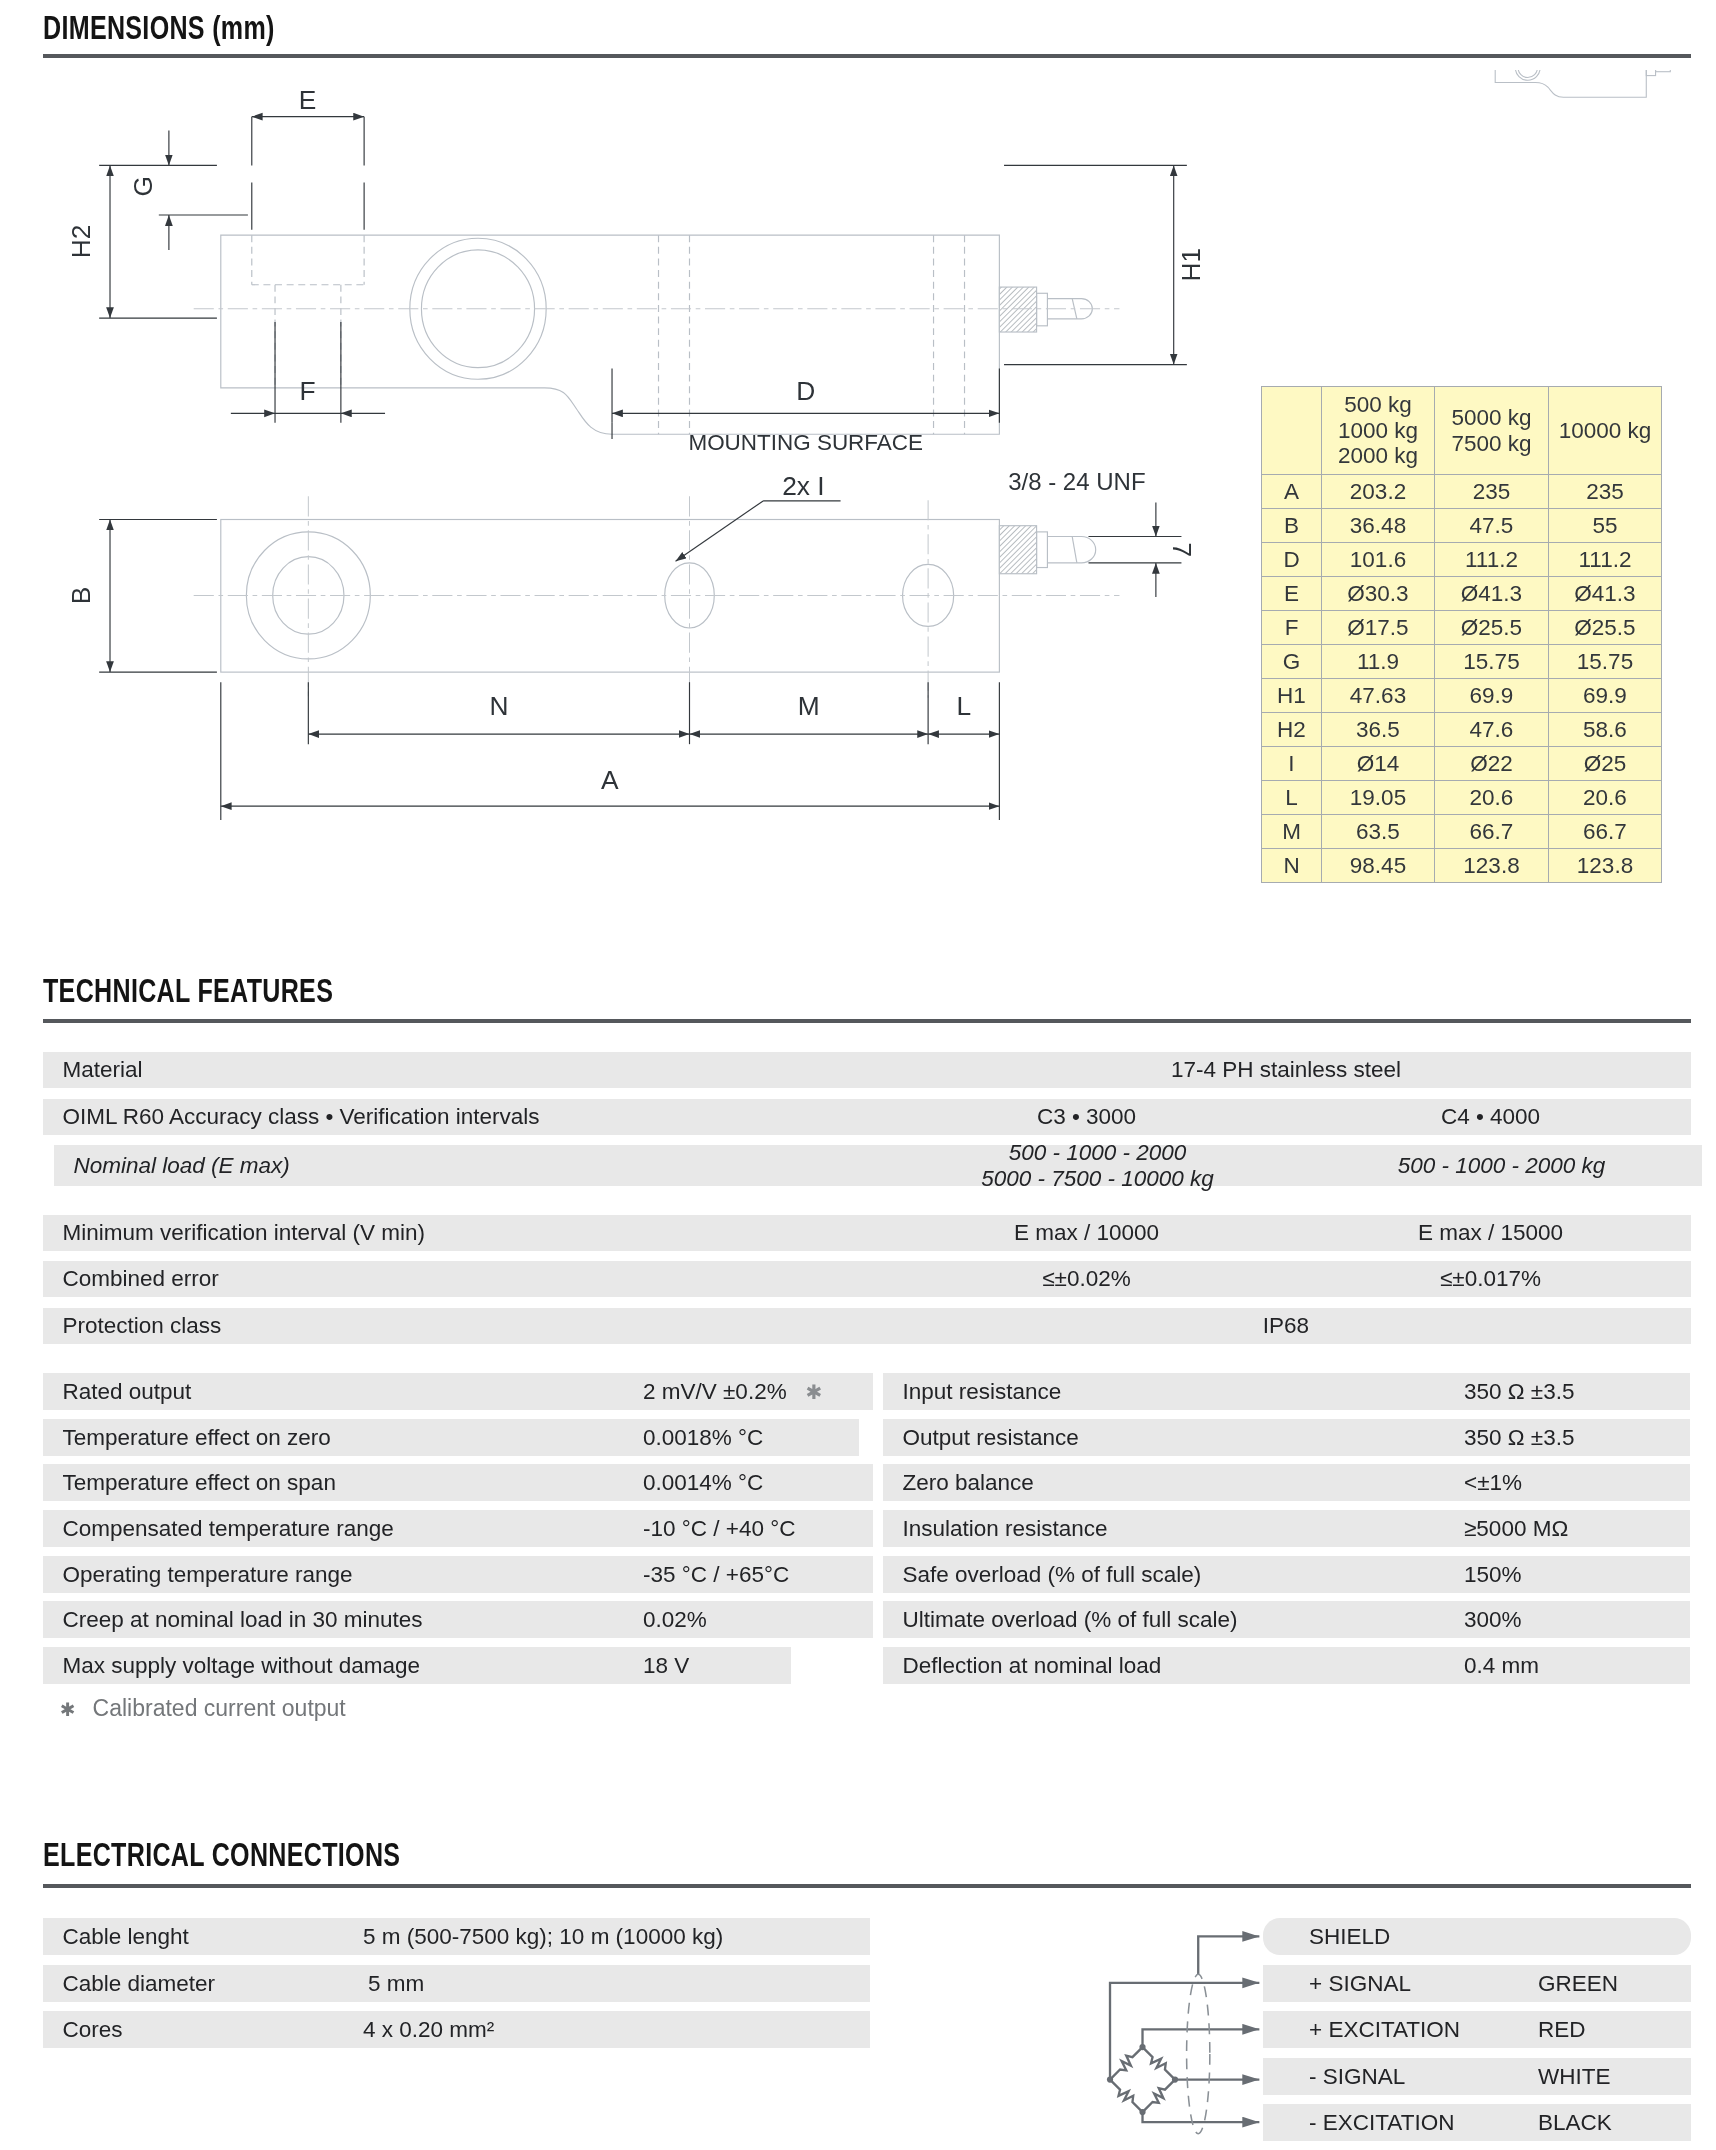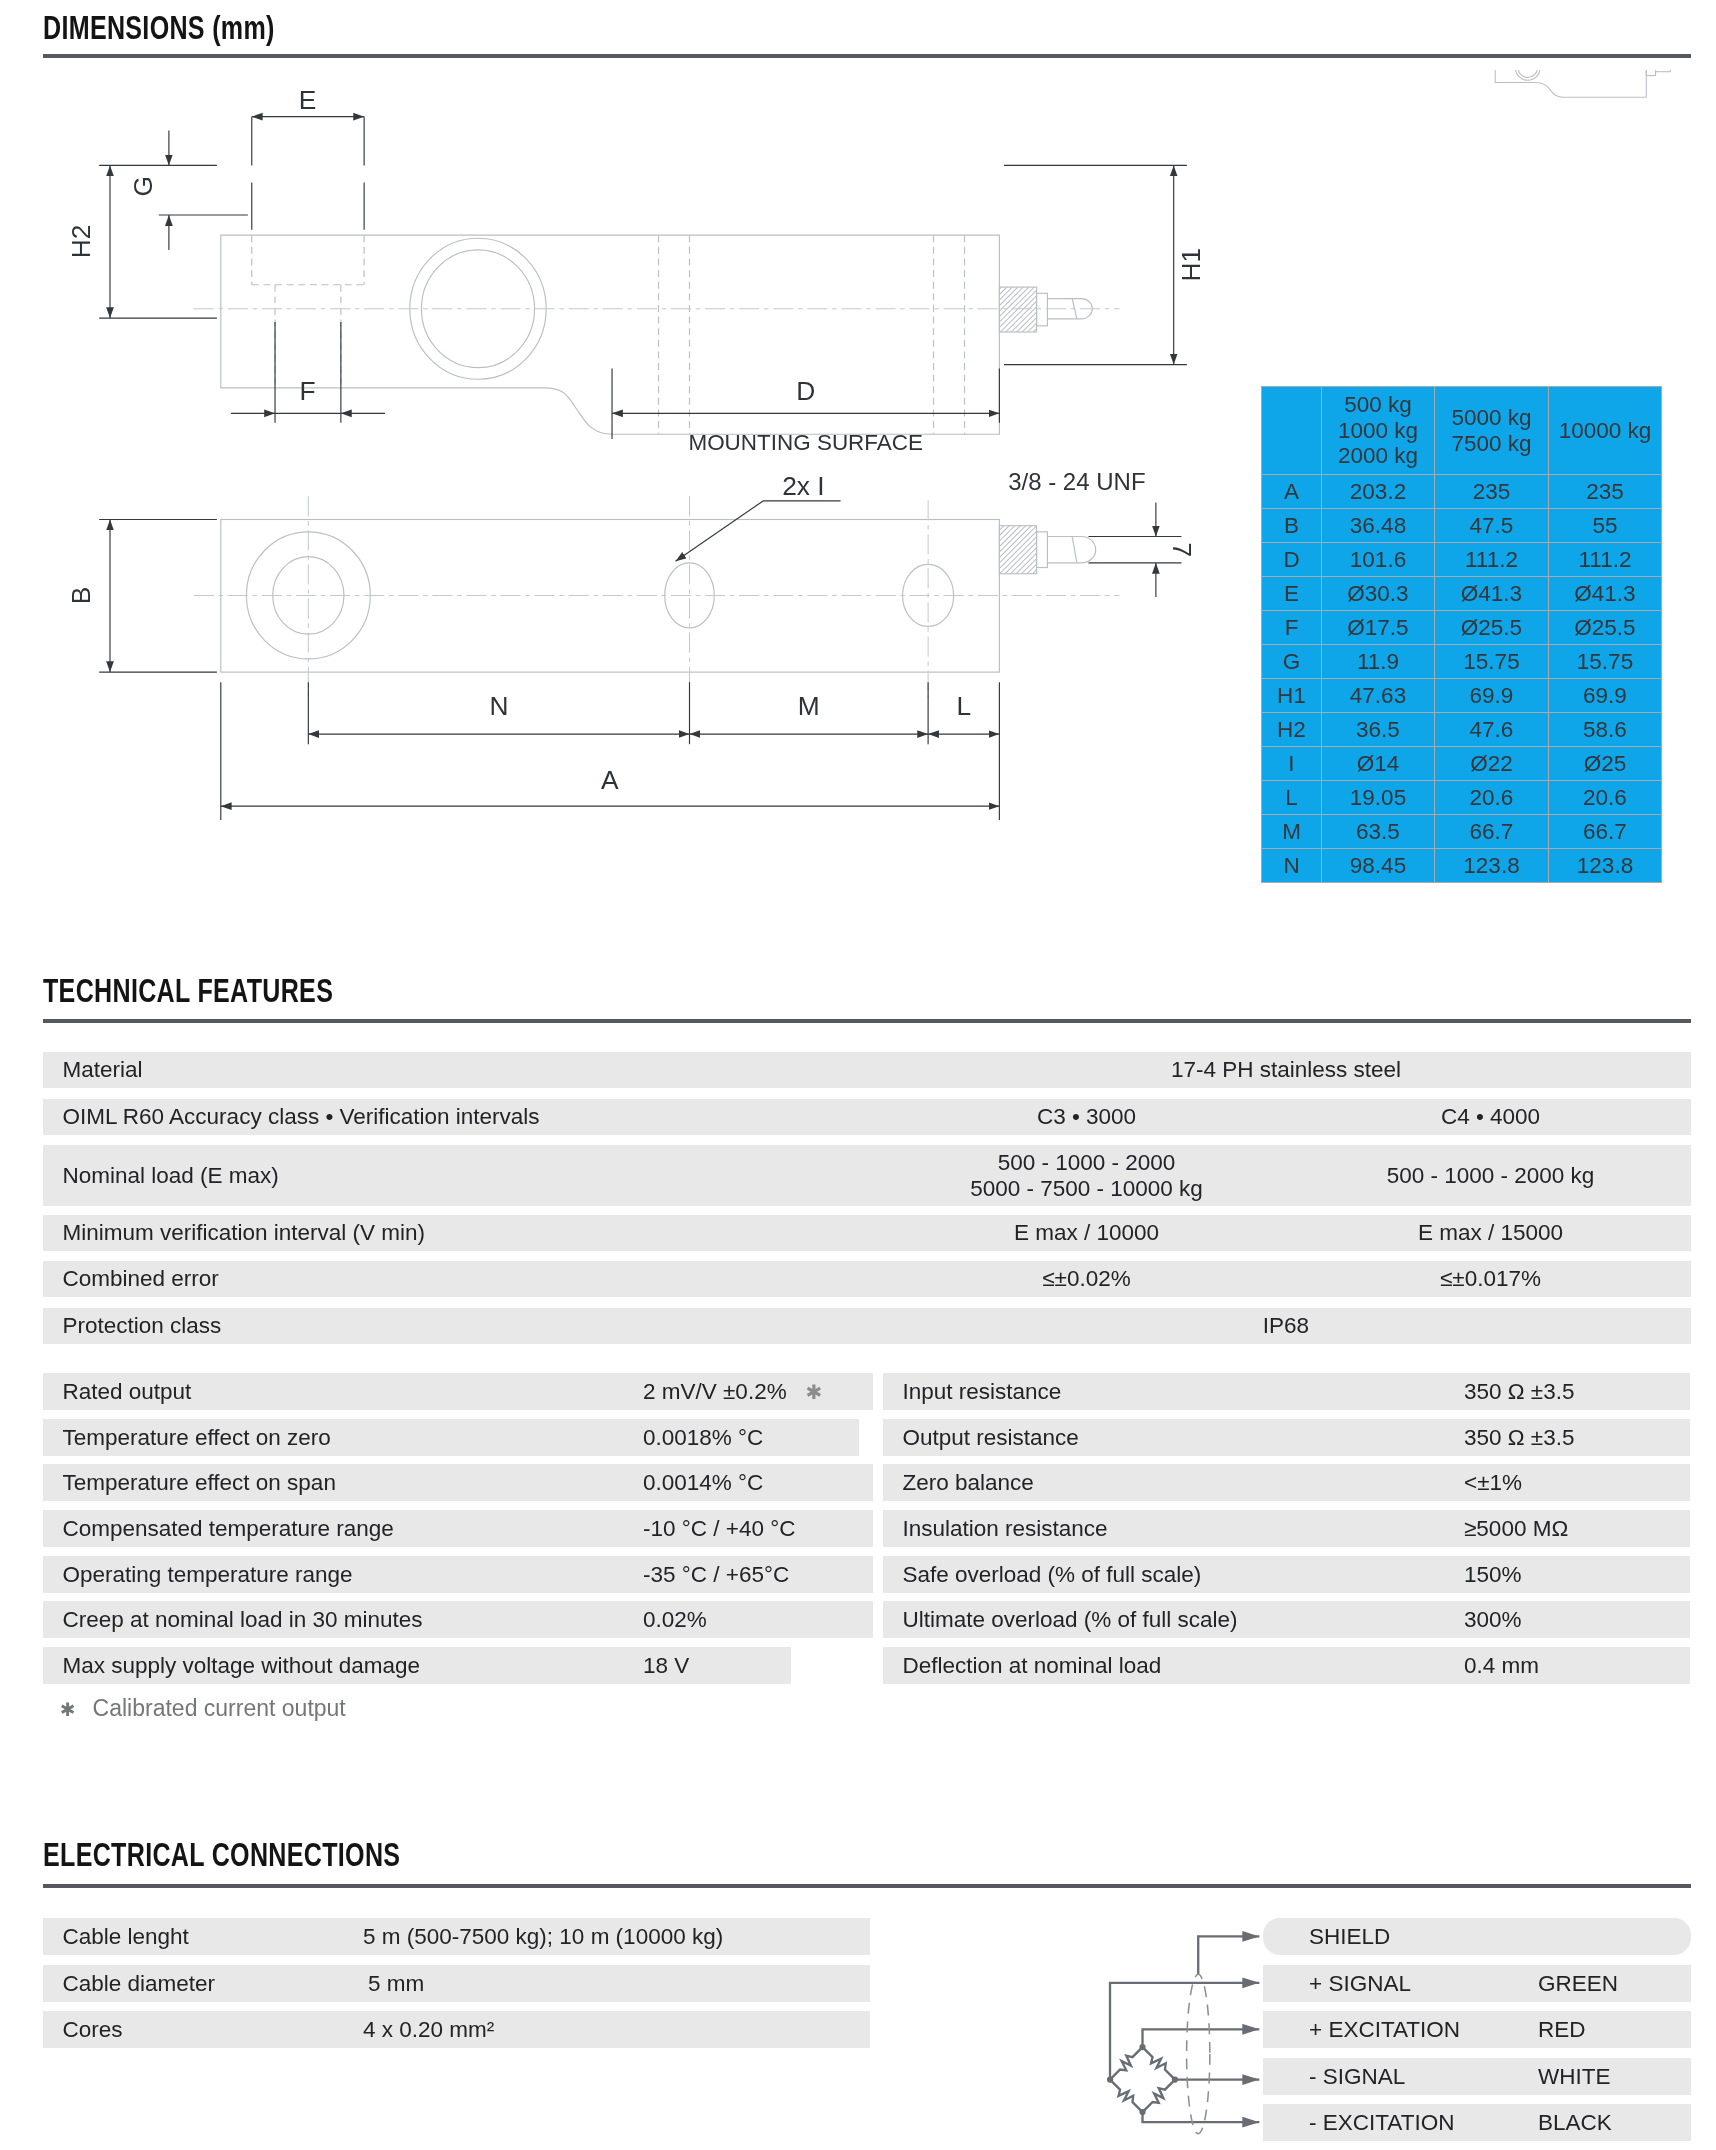--- a/index.html
+++ b/index.html
@@ -9,21 +9,21 @@
          transform:scaleX(.76);transform-origin:0 50%;letter-spacing:0.4px;}
   .rule{position:absolute;left:43px;width:1648px;height:3.9px;background:#55585c;}
   .grow{position:absolute;background:#e8e8e8;font-size:22.5px;}
   .grow .lab{position:absolute;left:19.4px;top:50%;transform:translateY(-50%);white-space:nowrap;}
   .grow .val{position:absolute;top:50%;transform:translateY(-50%);white-space:nowrap;}
   .cc{position:absolute;top:0;height:100%;display:flex;flex-direction:column;align-items:center;justify-content:center;text-align:center;line-height:26px;}
   .ast{color:#8a8d90;font-size:20px;}
   .fnote{position:absolute;color:#74777a;font-size:23px;white-space:nowrap;}
   .fnote .m{font-size:18.6px;margin-right:17px;color:#74777a;}
   table.dims{position:absolute;left:1261px;top:386px;width:397px;border-collapse:collapse;table-layout:fixed;
-             font-size:22.5px;color:#33373b;background:#0ea5e9;}
+             font-size:22.5px;color:#33373b;background:#fef9c3;}
   table.dims td,table.dims th{border:0.8px solid #a6abb0;font-weight:400;text-align:center;vertical-align:middle;padding:0;}
   table.dims thead th{height:87px;line-height:25.6px;}
   table.dims tbody td{height:33px;}
   svg text{font-family:"Liberation Sans","DejaVu Sans",sans-serif;}
   .dimtxt{font-size:34px;fill:#2e3338;}
   .smalltxt{font-size:29px;fill:#2e3338;}
 </style>
 </head>
 <body>
 
@@ -276,21 +276,21 @@
   </div>
   <div class="grow" style="left:43px;top:1099px;width:1648px;height:36px;">
     <span class="lab">OIML R60 Accuracy class •  Verification intervals</span>
     <div class="cc" style="left:844px;width:399px;">
         <span>C3 • 3000</span>
       </div>
     <div class="cc" style="left:1247px;width:401px;">
         <span>C4 • 4000</span>
       </div>
   </div>
-  <div class="grow" style="left:43px;top:1145px;width:1648px;height:61px;">
+  <div class="grow" style="left:54px;top:1145px;width:1648px;height:41px;font-style:italic;">
     <span class="lab">Nominal load (E max)</span>
     <div class="cc" style="left:844px;width:399px;">
       <span>500 - 1000 - 2000</span>
       <span>5000 - 7500 - 10000 kg</span>
     </div>
     <div class="cc" style="left:1247px;width:401px;">
         <span>500 - 1000 - 2000 kg</span>
       </div>
   </div>
   <div class="grow" style="left:43px;top:1215px;width:1648px;height:36px;">

